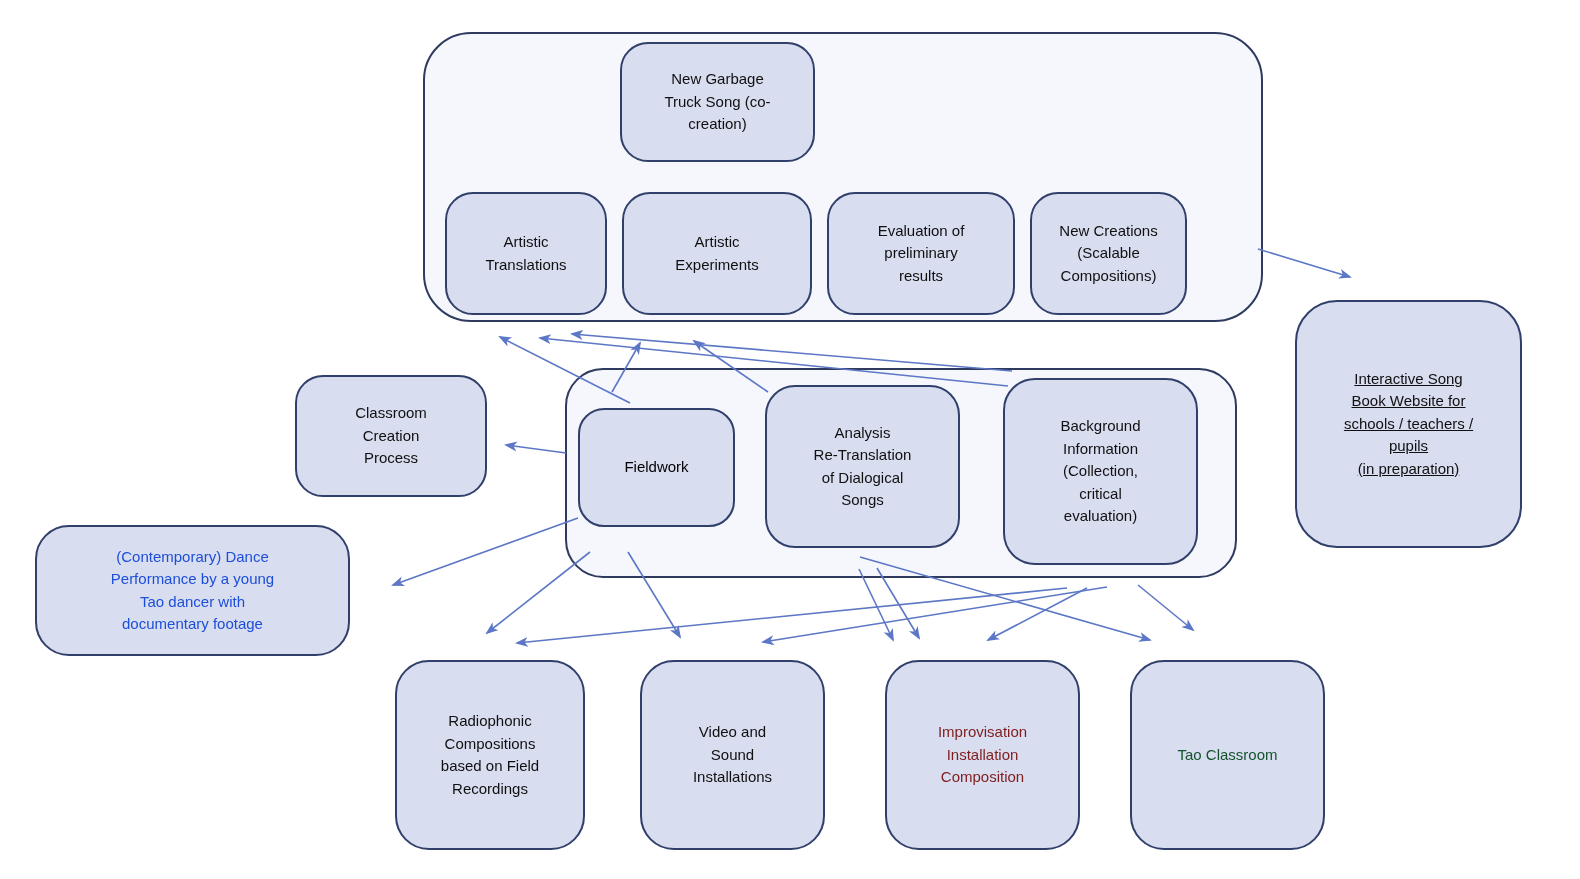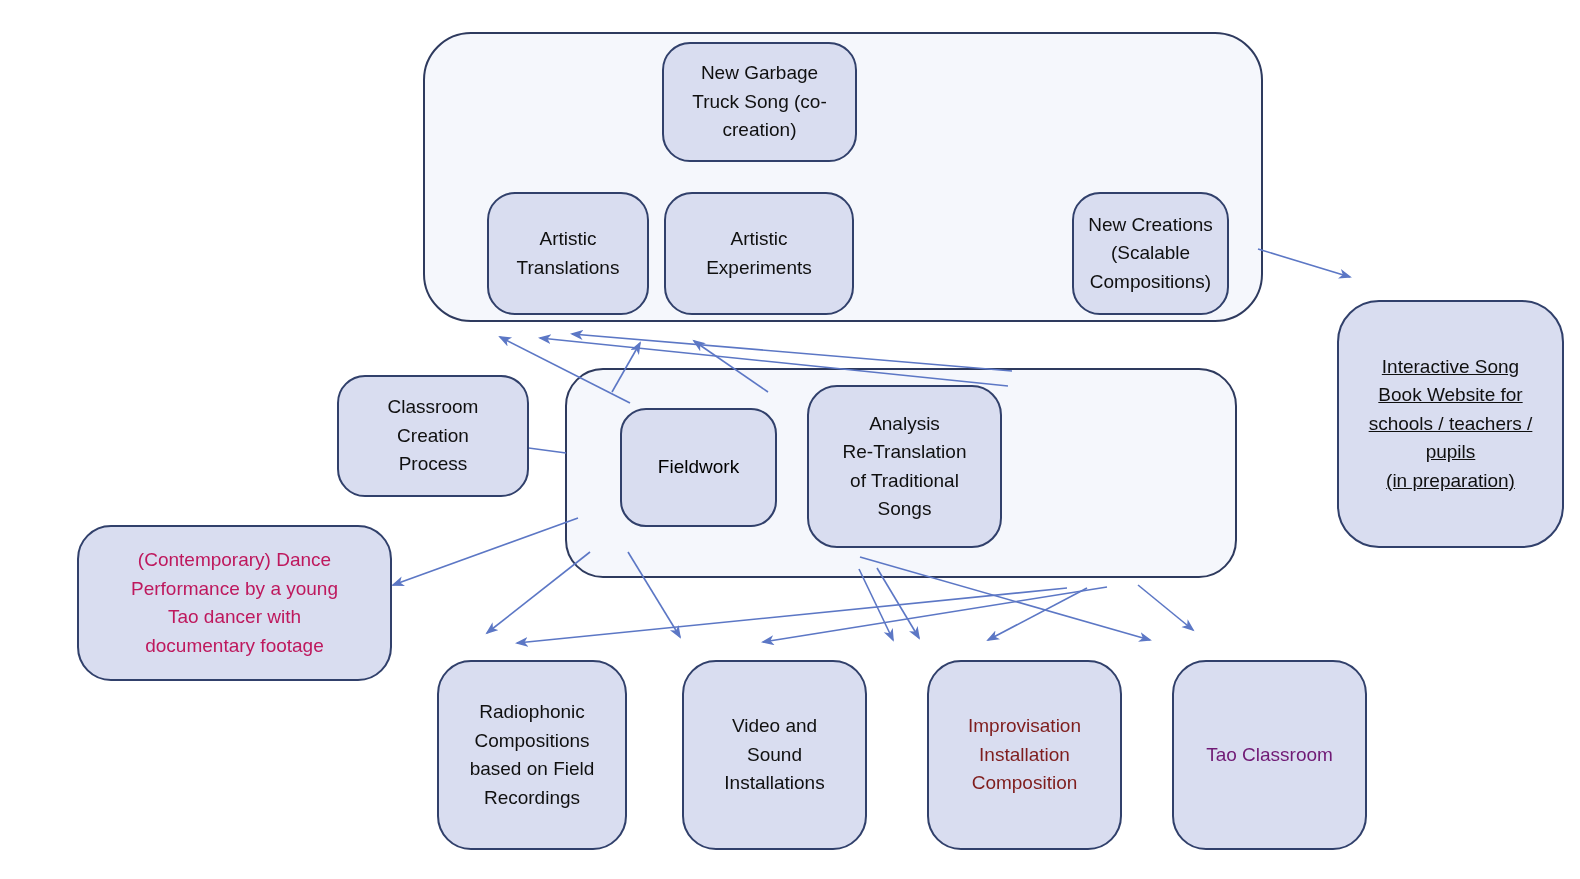--- a/index.html
+++ b/index.html
@@ -20,25 +20,24 @@
   .node {
     position: absolute;
     background: #d9ddf0;
     border: 2px solid #31406b;
     box-sizing: border-box;
     display: flex;
     align-items: center;
     justify-content: center;
     text-align: center;
     color: #101010;
-    font-size: 19px;
+    font-size: 15px;
     line-height: 1.5;
     white-space: pre-line;
     padding: 4px 6px;
-    margin-left: 42px;
   }
   svg.arrows {
     position: absolute;
     left: 0; top: 0;
     width: 1580px; height: 879px;
     pointer-events: none;
   }
 </style>
 </head>
 <body>
@@ -70,44 +69,52 @@
       <line x1="860" y1="557" x2="1150" y2="640" stroke="#5c77c5" stroke-width="1.6" marker-end="url(#ah)"></line>
       <line x1="1138" y1="585" x2="1193" y2="630" stroke="#5c77c5" stroke-width="1.6" marker-end="url(#ah)"></line>
     </svg>
     <div class="node" style="left: 620px; top: 42px; width: 195px; height: 120px; border-radius: 28px; background: rgb(217, 221, 240); border-color: rgb(49, 64, 107); color: rgb(16, 16, 16);"><span>New Garbage
 Truck Song (co-
 creation)</span></div>
     <div class="node" style="left: 445px; top: 192px; width: 162px; height: 123px; border-radius: 28px; background: rgb(217, 221, 240); border-color: rgb(49, 64, 107); color: rgb(16, 16, 16);"><span>Artistic
 Translations</span></div>
     <div class="node" style="left: 622px; top: 192px; width: 190px; height: 123px; border-radius: 28px; background: rgb(217, 221, 240); border-color: rgb(49, 64, 107); color: rgb(16, 16, 16);"><span>Artistic
 Experiments</span></div>
+    <div class="node" style="left: 827px; top: 192px; width: 188px; height: 123px; border-radius: 28px; background: rgb(217, 221, 240); border-color: rgb(49, 64, 107); color: rgb(16, 16, 16);"><span>Evaluation of
+preliminary
+results</span></div>
     <div class="node" style="left: 1030px; top: 192px; width: 157px; height: 123px; border-radius: 28px; background: rgb(217, 221, 240); border-color: rgb(49, 64, 107); color: rgb(16, 16, 16);"><span>New Creations
 (Scalable
 Compositions)</span></div>
     <div class="node" style="left: 578px; top: 408px; width: 157px; height: 119px; border-radius: 26px; background: rgb(217, 221, 240); border-color: rgb(49, 64, 107); color: #000000;"><span>Fieldwork</span></div>
     <div class="node" style="left: 765px; top: 385px; width: 195px; height: 163px; border-radius: 30px; background: rgb(217, 221, 240); border-color: rgb(49, 64, 107); color: rgb(16, 16, 16);"><span>Analysis
 Re-Translation
-of Traditional
+of Dialogical
 Songs</span></div>
+    <div class="node" style="left: 1003px; top: 378px; width: 195px; height: 187px; border-radius: 32px; background: rgb(217, 221, 240); border-color: rgb(49, 64, 107); color: rgb(16, 16, 16);"><span>Background
+Information
+(Collection,
+critical
+evaluation)</span></div>
     <div class="node" style="left: 295px; top: 375px; width: 192px; height: 122px; border-radius: 28px; background: rgb(217, 221, 240); border-color: rgb(49, 64, 107); color: rgb(16, 16, 16);"><span>Classroom
 Creation
 Process</span></div>
-    <div class="node" style="left: 35px; top: 525px; width: 315px; height: 156px; border-radius: 34px; background: rgb(217, 221, 240); border-color: rgb(49, 64, 107); color: #be185d; text-align: center;"><span>(Contemporary) Dance
+    <div class="node" style="left: 35px; top: 525px; width: 315px; height: 131px; border-radius: 34px; background: rgb(217, 221, 240); border-color: rgb(49, 64, 107); color: #1d4ed8; text-align: center;"><span>(Contemporary) Dance
 Performance by a young
 Tao dancer with
 documentary footage</span></div>
     <div class="node" style="left: 1295px; top: 300px; width: 227px; height: 248px; border-radius: 42px; background: rgb(217, 221, 240); border-color: rgb(49, 64, 107); color: rgb(16, 16, 16); text-decoration: underline;"><span>Interactive Song
 Book Website for
 schools / teachers /
 pupils
 (in preparation)</span></div>
     <div class="node" style="left: 395px; top: 660px; width: 190px; height: 190px; border-radius: 34px; background: rgb(217, 221, 240); border-color: rgb(49, 64, 107); color: rgb(16, 16, 16);"><span>Radiophonic
 Compositions
 based on Field
 Recordings</span></div>
     <div class="node" style="left: 640px; top: 660px; width: 185px; height: 190px; border-radius: 34px; background: rgb(217, 221, 240); border-color: rgb(49, 64, 107); color: rgb(16, 16, 16);"><span>Video and
 Sound
 Installations</span></div>
     <div class="node" style="left: 885px; top: 660px; width: 195px; height: 190px; border-radius: 34px; background: rgb(217, 221, 240); border-color: rgb(49, 64, 107); color: #7f1d1d;"><span>Improvisation
 Installation
 Composition</span></div>
-    <div class="node" style="left: 1130px; top: 660px; width: 195px; height: 190px; border-radius: 34px; background: rgb(217, 221, 240); border-color: rgb(49, 64, 107); color: #701a75;"><span>Tao Classroom</span></div>
+    <div class="node" style="left: 1130px; top: 660px; width: 195px; height: 190px; border-radius: 34px; background: rgb(217, 221, 240); border-color: rgb(49, 64, 107); color: #14532d;"><span>Tao Classroom</span></div>
   </div>
 
 </body></html>

